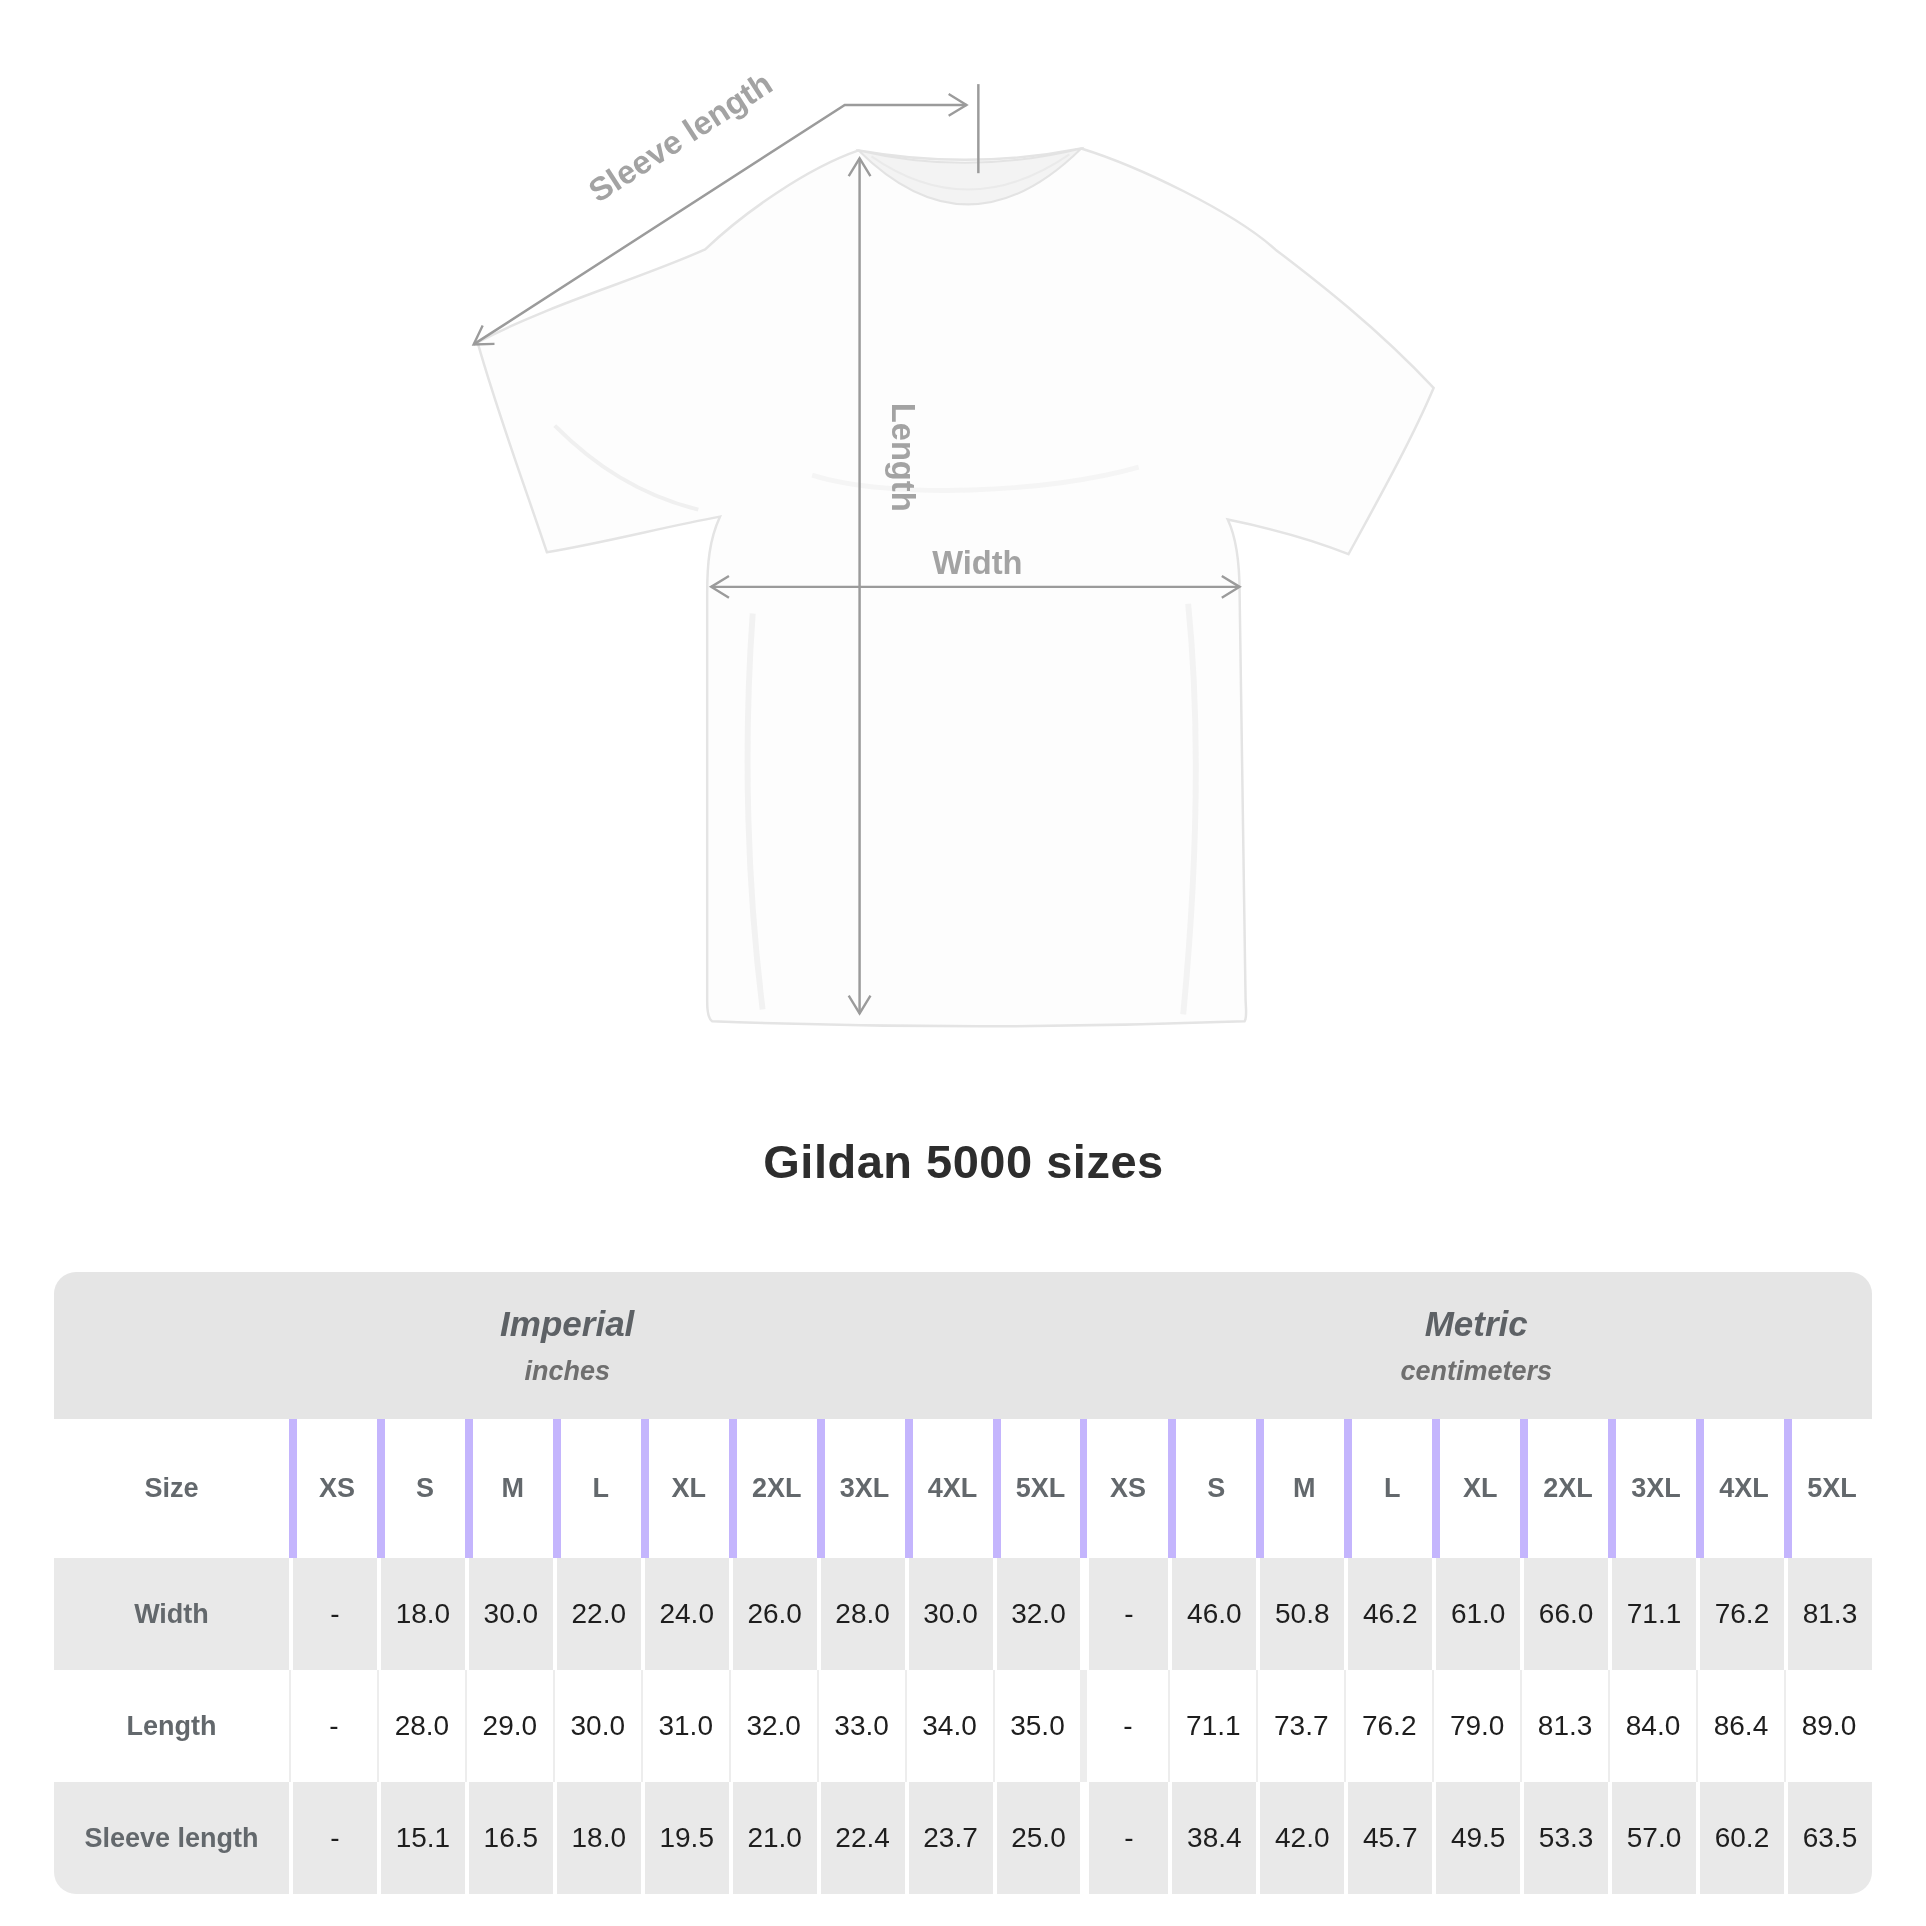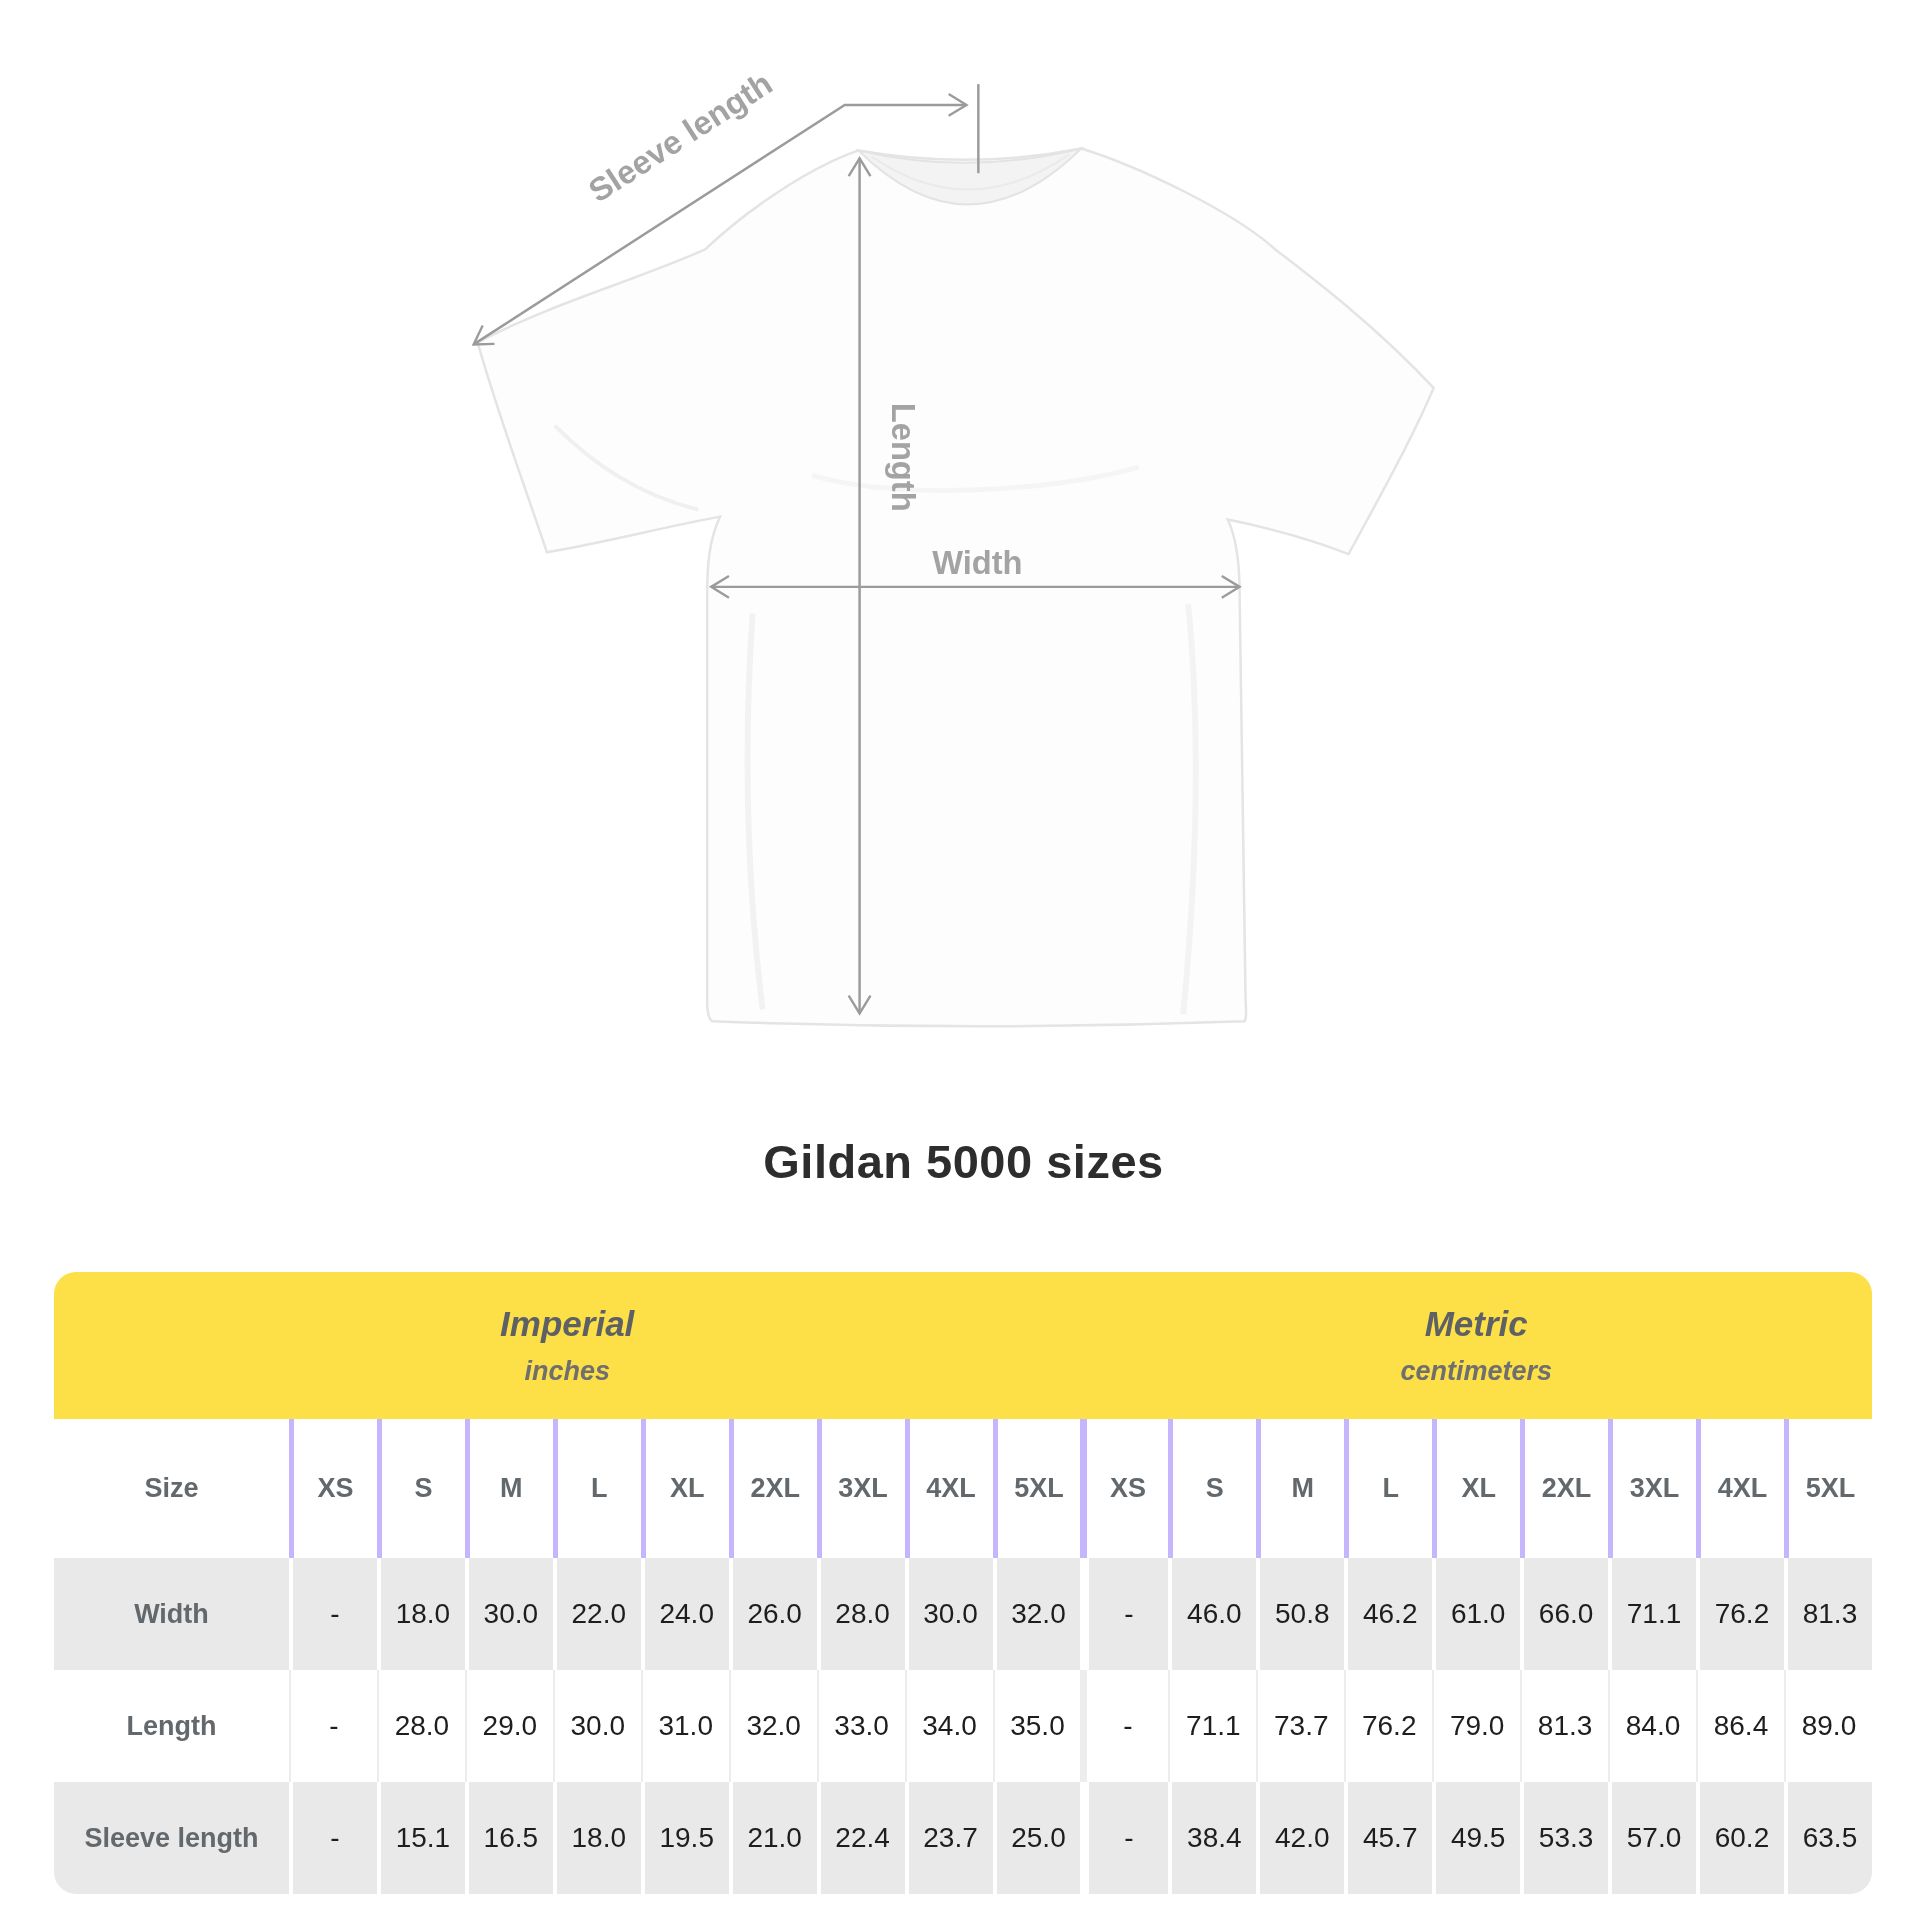--- a/index.html
+++ b/index.html
@@ -15,29 +15,29 @@
   .page-subtitle{position:absolute;top:1195px;left:0;width:100%;text-align:center;
                  font-size:28px;font-style:italic;color:#4d4d4d;}
 
   
   .chart-table{position:absolute;left:54px;top:1272px;width:1818px;
                border-collapse:separate;border-spacing:0;table-layout:fixed;}
   .chart-table th,.chart-table td{padding:0;text-align:center;vertical-align:middle;}
   .c-size{width:235px;}
 
   tr.units-row{height:147px;}
-  .band{background:#fde047;}
+  .band{background:#e5e5e5;}
   .band-l{border-top-left-radius:22px;}
   .band-r{border-top-right-radius:22px;}
   .band-title{font-style:italic;font-weight:700;font-size:35px;color:#5d6165;}
   .band-sub{font-style:italic;font-size:27px;color:#6f6f6f;margin-top:12px;text-align:center;}
 
   #size-header-row{height:139px;}
   #size-header-row th{background:#ffffff;font-weight:700;font-size:27px;color:#63686c;
-                      border-left:5px solid #c4b5fd;}
+                      border-left:8px solid #c4b5fd;}
   #size-header-row th:first-child{border-left:none;}
   #size-header-row th.sec-gap{border-left-width:7px;}
 
   #data-rows tr{height:112px;}
   #data-rows td{font-size:28px;color:#1e1e1e;}
   .row-label{font-weight:700;font-size:27px;color:#63686c;}
   .row-gray th,.row-gray td{background:#e9e9e9;}
   .row-gray td{border-left:4px solid #ffffff;}
   .row-gray td.sec-gap{border-left-width:9px;}
   .row-white th,.row-white td{background:#ffffff;}

